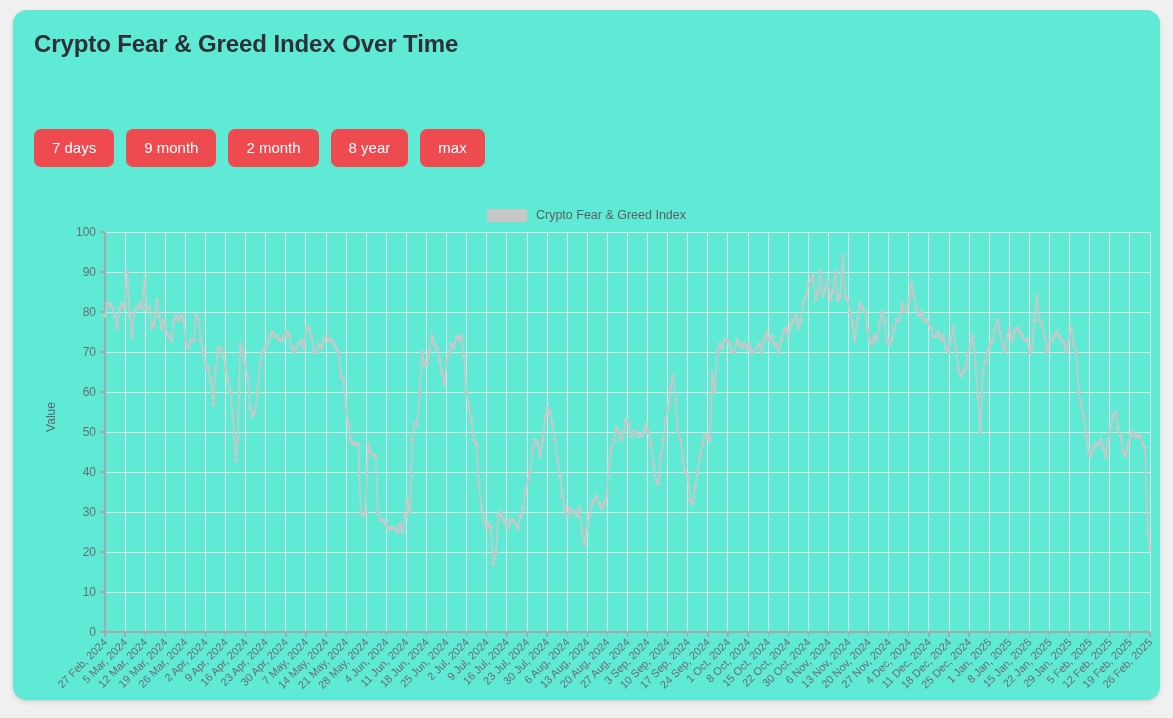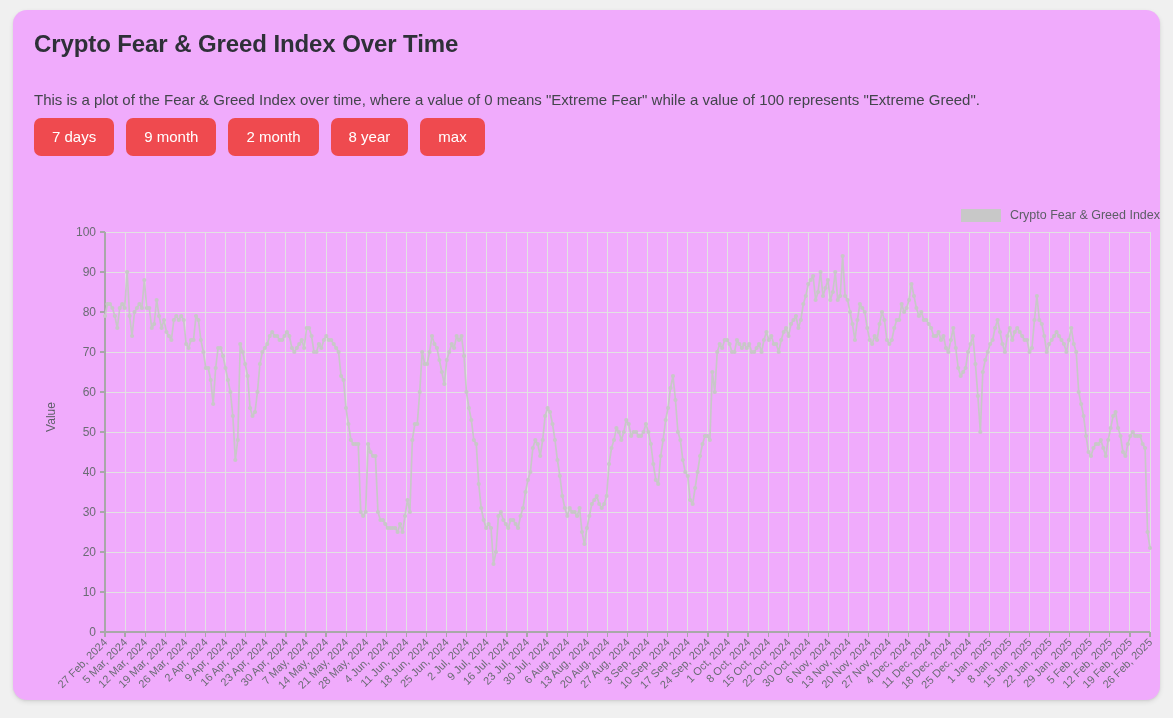--- a/index.html
+++ b/index.html
@@ -14,21 +14,21 @@
     font-family: "Liberation Sans", sans-serif;
     -webkit-font-smoothing: antialiased;
     overflow: hidden;
   }
   .card {
     position: absolute;
     left: 13px;
     top: 10px;
     width: 1147px;
     height: 690px;
-    background: #f0abfc;
+    background: #5eead4;
     border-radius: 14px;
     box-shadow: 0 2px 5px rgba(0,0,0,0.10), 0 1px 2px rgba(0,0,0,0.06);
     box-sizing: border-box;
     overflow: hidden;
   }
   .page-title {
     position: absolute;
     left: 21px;
     top: 20px;
     font-size: 24px;
@@ -41,21 +41,21 @@
     position: absolute;
     left: 21px;
     top: 81px;
     font-size: 15px;
     color: #43454c;
     white-space: nowrap;
   }
   .range-buttons {
     position: absolute;
     left: 21px;
-    top: 108px;
+    top: 119px;
     display: flex;
     gap: 12px;
   }
   .range-btn {
     background: #ef4a4f;
     color: #ffffff;
     border: none;
     border-radius: 7px;
     height: 38px;
     padding: 0 18px;
@@ -72,21 +72,21 @@
     top: 185px;
     width: 1147px;
     height: 505px;
   }
   .legend {
     position: absolute;
     left: 0;
     top: 13px;
     width: 1147px;
     display: flex;
-    justify-content: flex-end;
+    justify-content: center;
     align-items: center;
     gap: 9px;
   }
   .legend-swatch {
     width: 40px;
     height: 13px;
     background: #c8c8c8;
     display: inline-block;
   }
   .legend-label {
@@ -126,21 +126,20 @@
   .tickmark { stroke: #a8a8a8; stroke-width: 1.3; shape-rendering: crispEdges; }
   .series-line { fill: none; stroke: #c8c8c8; stroke-width: 1.7; stroke-linejoin: round; stroke-linecap: round; }
   .series-dot { fill: #c8c8c8; }
 </style>
 </head>
 <body>
 
 <div class="card">
 
   <div class="page-title">Crypto Fear &amp; Greed Index Over Time</div>
-  <div class="page-subtitle">This is a plot of the Fear &amp; Greed Index over time, where a value of 0 means "Extreme Fear" while a value of 100 represents "Extreme Greed".</div>
 
   <div class="range-buttons">
     <button class="range-btn">7 days</button>
     <button class="range-btn">9 month</button>
     <button class="range-btn">2 month</button>
     <button class="range-btn">8 year</button>
     <button class="range-btn">max</button>
   </div>
 
   <div class="chart-wrap">

